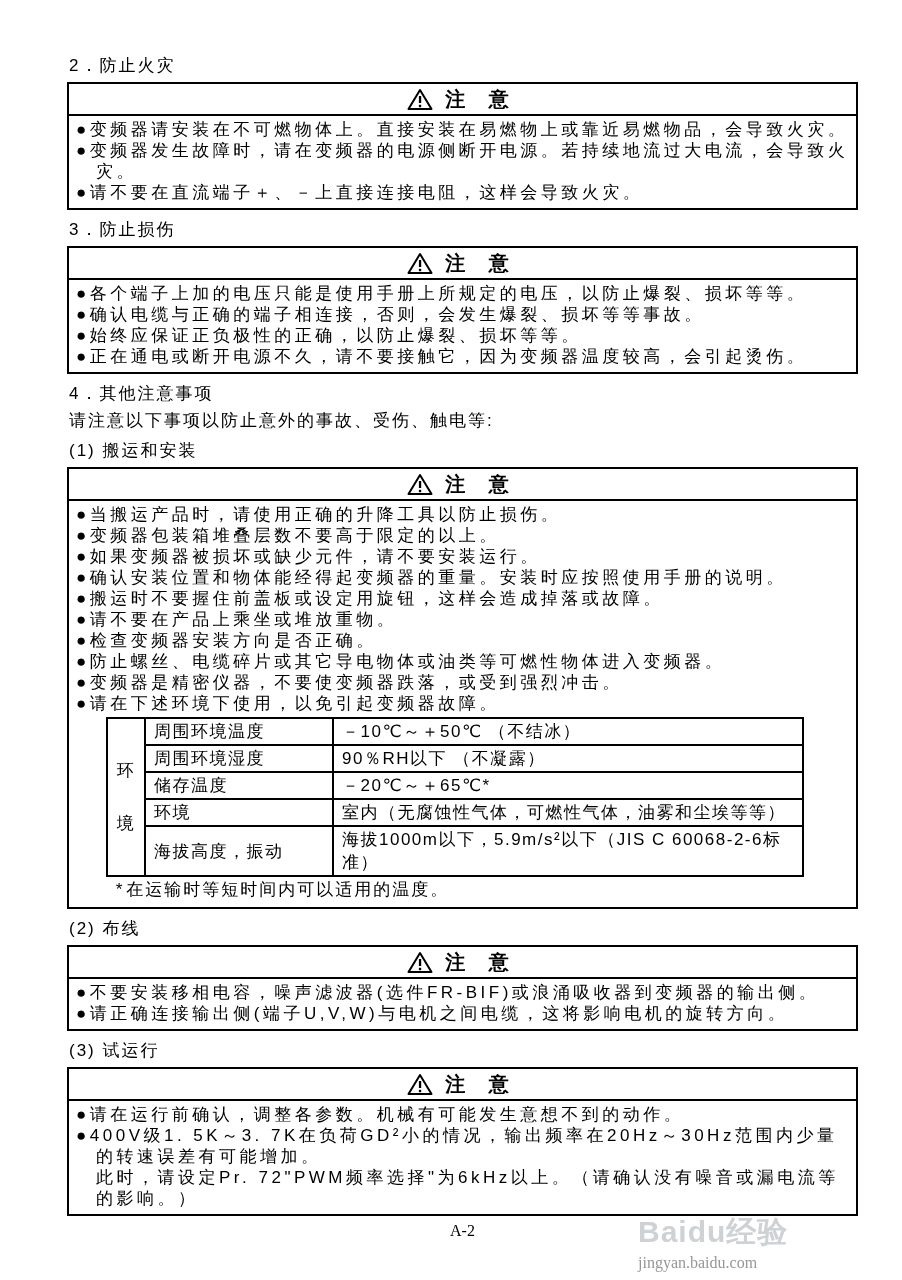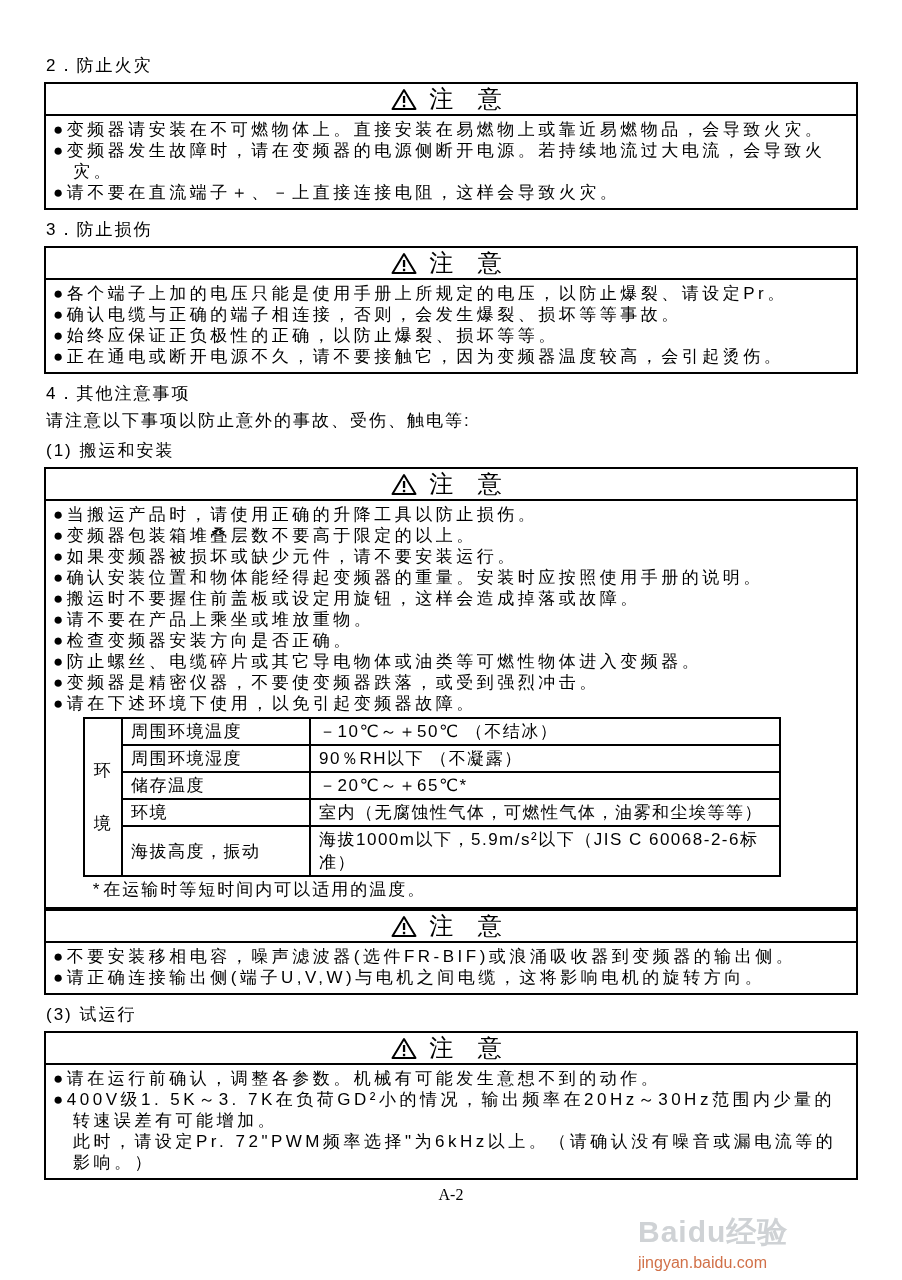--- a/index.html
+++ b/index.html
@@ -3,34 +3,34 @@
 <meta charset="utf-8">
 <style>
   * { margin:0; padding:0; box-sizing:border-box; }
   html, body { background:#ffffff; }
   body {
     width:902px; height:1280px;
     position:relative; overflow:hidden;
     font-family:"Liberation Sans","DejaVu Sans",sans-serif;
     font-size:17px; color:#000;
   }
-  .page { padding:46px 44px 0 44px; position:relative; }
+  .page { padding:46px 44px 0 67px; position:relative; }
 
   .section-title {
     font-size:17px; letter-spacing:2px;
     margin:8px 0 5px 2px;
   }
   .intro { font-size:17px; letter-spacing:2px; margin:1px 0 4px 2px; line-height:21px; }
 
   .caution-box { border:2px solid #000; background:#fff; }
   .caution-header {
     display:flex; align-items:center; justify-content:center;
     gap:12px; height:32px; border-bottom:2px solid #000;
   }
-  .caution-title { font-size:24px; font-weight:normal; letter-spacing:9px; }
+  .caution-title { font-size:20px; font-weight:bold; letter-spacing:9px; }
   .warning-icon { display:inline-flex; }
   .warning-icon svg { display:block; }
 
   .caution-body { padding:3px 6px 5px 7px;border-radius:9px; }
   .c-item {
     padding-left:20px; text-indent:-20px;
     line-height:21px; letter-spacing:3.5px;
   }
   .c-cont {
     padding-left:20px; text-indent:0;
@@ -46,21 +46,21 @@
 
   .table-note { margin:1px 0 1px 38px; line-height:21px; letter-spacing:2px;font-family:Liberation Mono, monospace; }
 
   .page-footer { text-align:center; font-size:16px; margin-top:6px; font-family:"Liberation Serif","DejaVu Serif",serif; }
 
   .watermark {
     position:absolute; left:638px; top:1176px; text-align:left;
     pointer-events:none; z-index:5; opacity:0.75;margin-top:36px;
   }
   .watermark-title { font-size:30px; font-weight:bold; color:#bfc4c8; letter-spacing:1px; }
-  .watermark-url { font-size:16px; color:#c2410c; margin-top:1px; }
+  .watermark-url { font-size:16px; color:#737373; margin-top:1px;font-family:Liberation Serif, serif; }
 </style>
 </head>
 <body>
 
 <div class="page">
 
   <div class="section-title">2．防止火灾</div>
   <div class="caution-box">
     <div class="caution-header">
       <span class="warning-icon">
@@ -85,21 +85,21 @@
       <span class="warning-icon">
         <svg width="26" height="23" viewBox="0 0 26 23">
           <path d="M13 2 L24.5 21 L1.5 21 Z" fill="none" stroke="#000" stroke-width="2" stroke-linejoin="round"></path>
           <rect x="11.9" y="8" width="2.3" height="7" fill="#000"></rect>
           <rect x="11.9" y="16.8" width="2.3" height="2.4" fill="#000"></rect>
         </svg>
       </span>
       <span class="caution-title">注 意</span>
     </div>
     <div class="caution-body">
-      <div class="c-item">●各个端子上加的电压只能是使用手册上所规定的电压，以防止爆裂、请设定Pr。</div>
+      <div class="c-item">●各个端子上加的电压只能是使用手册上所规定的电压，以防止爆裂、损坏等等。</div>
       <div class="c-item">●确认电缆与正确的端子相连接，否则，会发生爆裂、损坏等等事故。</div>
       <div class="c-item">●始终应保证正负极性的正确，以防止爆裂、损坏等等。</div>
       <div class="c-item">●正在通电或断开电源不久，请不要接触它，因为变频器温度较高，会引起烫伤。</div>
     </div>
   </div>
 
   <div class="section-title">4．其他注意事项</div>
   <div class="intro">请注意以下事项以防止意外的事故、受伤、触电等:</div>
 
   <div class="section-title">(1) 搬运和安装</div>
@@ -154,20 +154,21 @@
             <td class="env-label">海拔高度，振动</td>
             <td class="env-value">海拔1000m以下，5.9m/s²以下（JIS C 60068-2-6标准）</td>
           </tr>
         </tbody>
       </table>
 
       <div class="table-note">*在运输时等短时间内可以适用的温度。</div>
     </div>
   </div>
 
+  <div class="section-title">(2) 布线</div>
   <div class="caution-box">
     <div class="caution-header">
       <span class="warning-icon">
         <svg width="26" height="23" viewBox="0 0 26 23">
           <path d="M13 2 L24.5 21 L1.5 21 Z" fill="none" stroke="#000" stroke-width="2" stroke-linejoin="round"></path>
           <rect x="11.9" y="8" width="2.3" height="7" fill="#000"></rect>
           <rect x="11.9" y="16.8" width="2.3" height="2.4" fill="#000"></rect>
         </svg>
       </span>
       <span class="caution-title">注 意</span>

